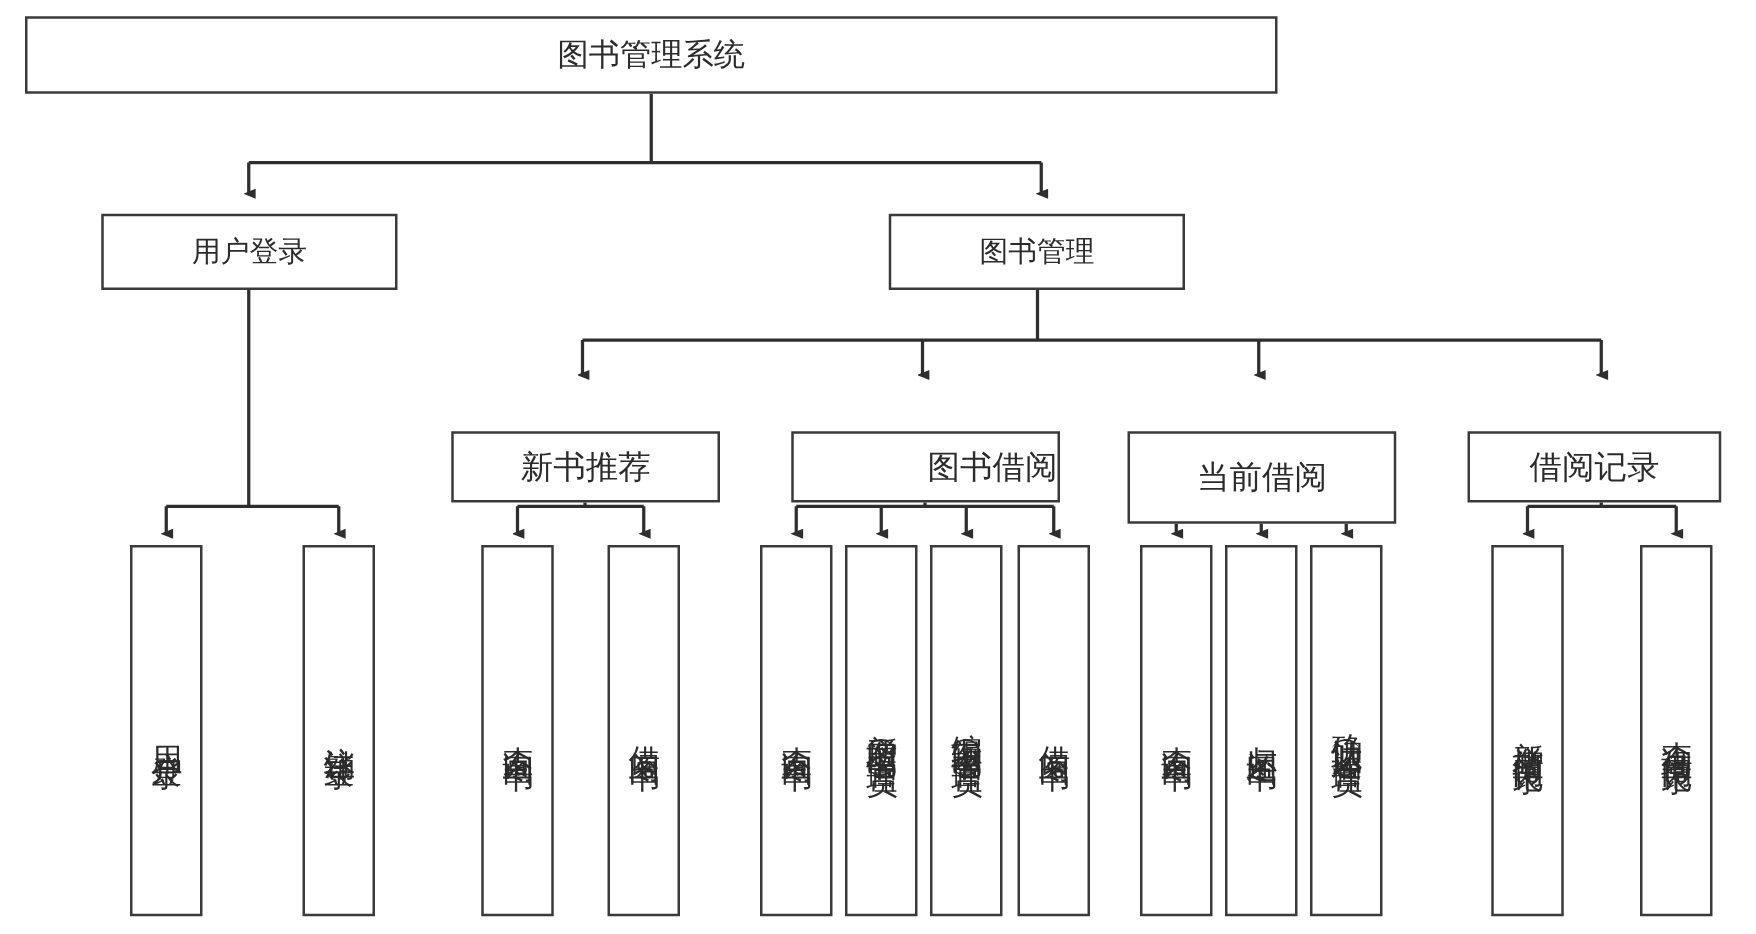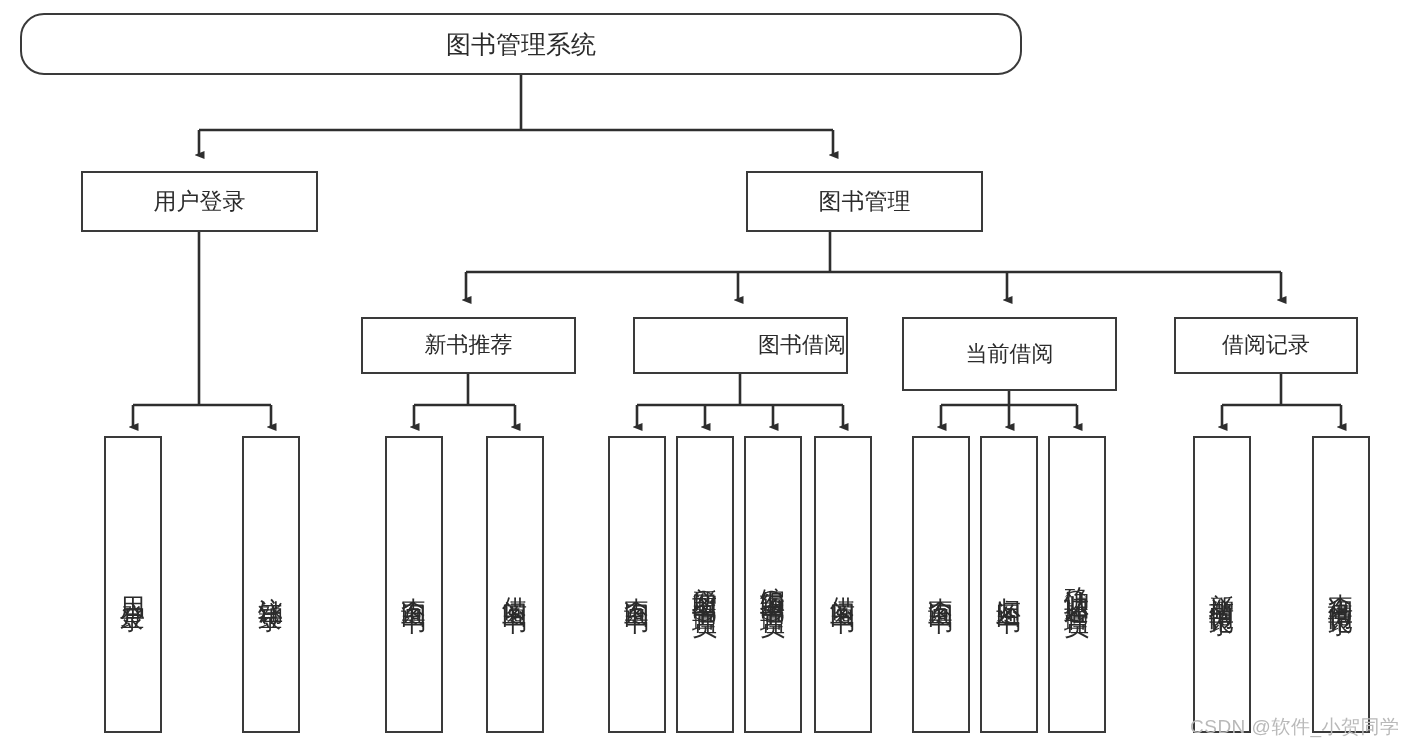--- a/index.html
+++ b/index.html
@@ -37,21 +37,22 @@
     color: #2b2b2b;
     line-height: 1.12;
   }
   .node.level0 {
     font-size: 25px;
   }
   .node.level1 {
     font-size: 23px;
   }
   .node.level2 {
-    font-size: 22px;
+    font-size: 26px;
+    margin-top: 28px;
   }
   .node.leaf {
     writing-mode: vertical-rl;
     text-orientation: upright;
     font-size: 25px;
     letter-spacing: 4px;
     padding: 6px 0;
   }
   .node.leaf .vtext {
     writing-mode: vertical-rl;
@@ -115,45 +116,45 @@
       <path d="M1009,405 L1009,427" marker-end="url(#arrow)"></path>
       <path d="M1077,405 L1077,427" marker-end="url(#arrow)"></path>
 
       <path d="M1281,374 L1281,405"></path>
       <path d="M1222,405 L1341,405"></path>
       <path d="M1222,405 L1222,427" marker-end="url(#arrow)"></path>
       <path d="M1341,405 L1341,427" marker-end="url(#arrow)"></path>
     </g>
   </svg>
 
-  <div class="node level0" style="left:20px; top:13px; width:1002px; height:62px;border-radius:24px;">
+  <div class="node level0" style="left:20px; top:13px; width:1002px; height:62px;">
     <span>图书管理系统</span>
   </div>
 
   <div class="node level1" style="left:81px; top:171px; width:237px; height:61px;">
     <span>用户登录</span>
   </div>
 
-  <div class="node level1" style="left:746px; top:171px; width:237px; height:61px;">
+  <div class="node level1" style="left:711px; top:171px; width:237px; height:61px;">
     <span>图书管理</span>
   </div>
 
   <div class="node level2" style="left:361px; top:317px; width:215px; height:57px;">
     <span>新书推荐</span>
   </div>
 
   <div class="node level2" style="left:633px; top:317px; width:215px; height:57px;justify-content:flex-end;">
     <span>图书借阅</span>
   </div>
 
   <div class="node level2" style="left:902px; top:317px; width:215px; height:74px;">
     <span>当前借阅</span>
   </div>
 
-  <div class="node level2" style="left:1174px; top:317px; width:184px; height:57px;text-align:right;">
+  <div class="node level2" style="left:1174px; top:317px; width:203px; height:57px;text-align:right;">
     <span>借阅记录</span>
   </div>
 
   <div class="node leaf" style="left:104px; top:436px; width:58px; height:297px;">
     <span class="vtext">用户登录</span>
   </div>
 
   <div class="node leaf" style="left:242px; top:436px; width:58px; height:297px;">
     <span class="vtext">注销登录</span>
   </div>
@@ -195,15 +196,14 @@
   </div>
 
   <div class="node leaf" style="left:1193px; top:436px; width:58px; height:297px;">
     <span class="vtext">新增借阅记录</span>
   </div>
 
   <div class="node leaf" style="left:1312px; top:436px; width:58px; height:297px;">
     <span class="vtext">查询借阅记录</span>
   </div>
 
-  <div class="watermark" style="left:1190px; top:714px;">CSDN @软件_小贺同学</div>
 
 </div>
 
 </body></html>

